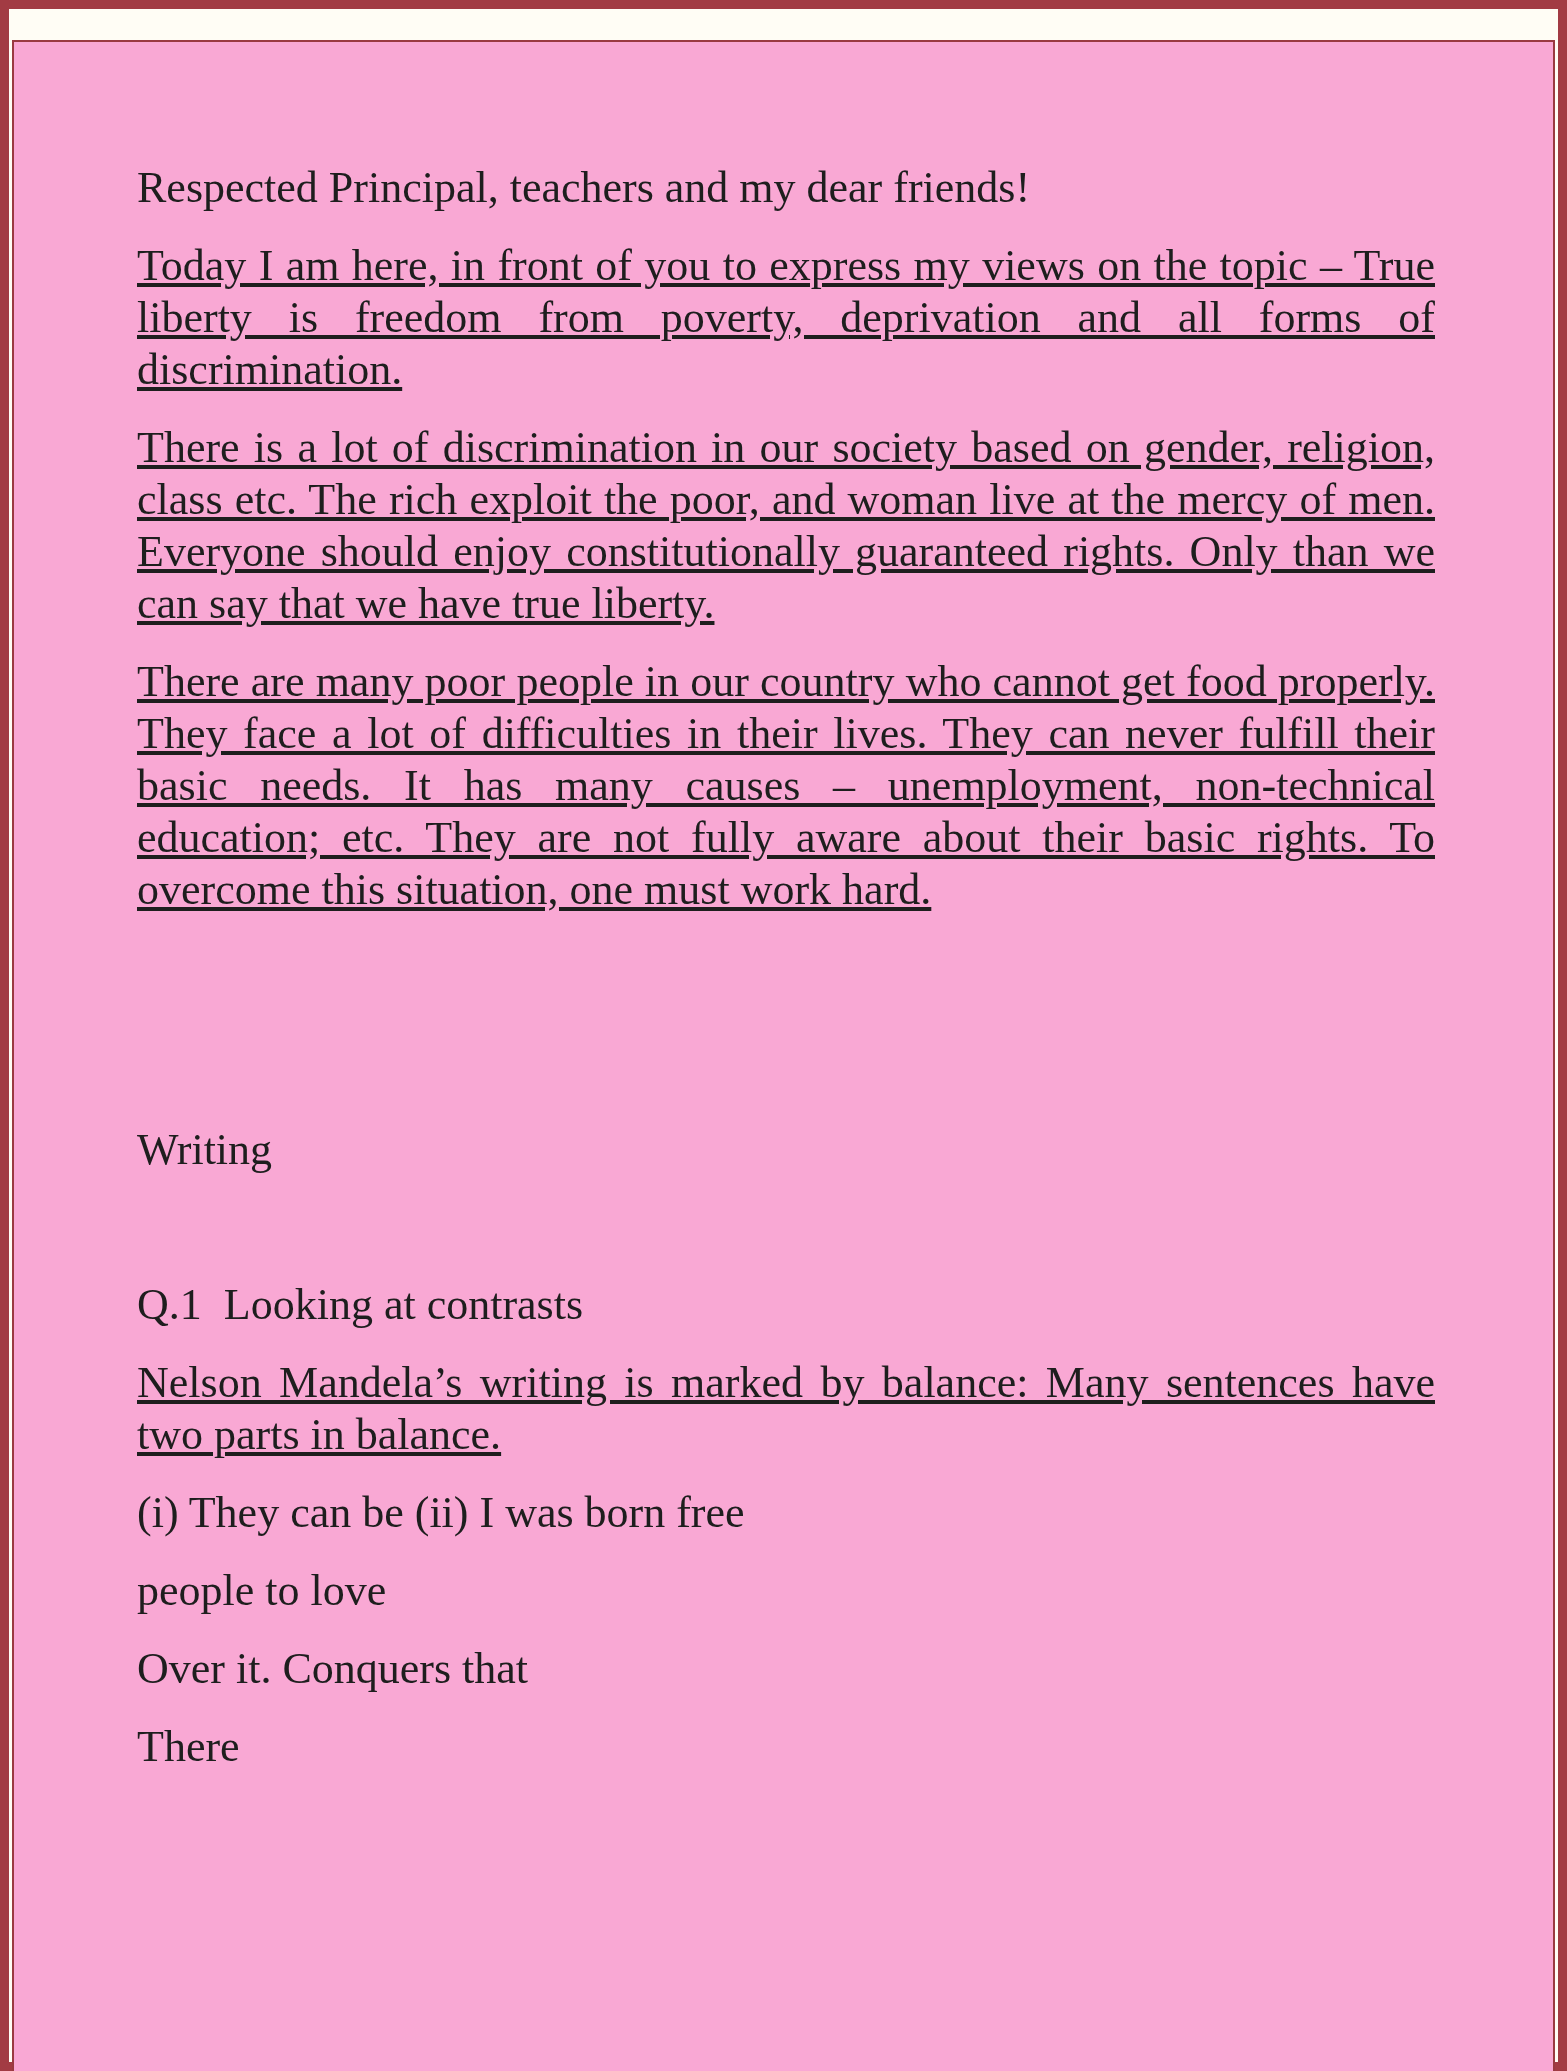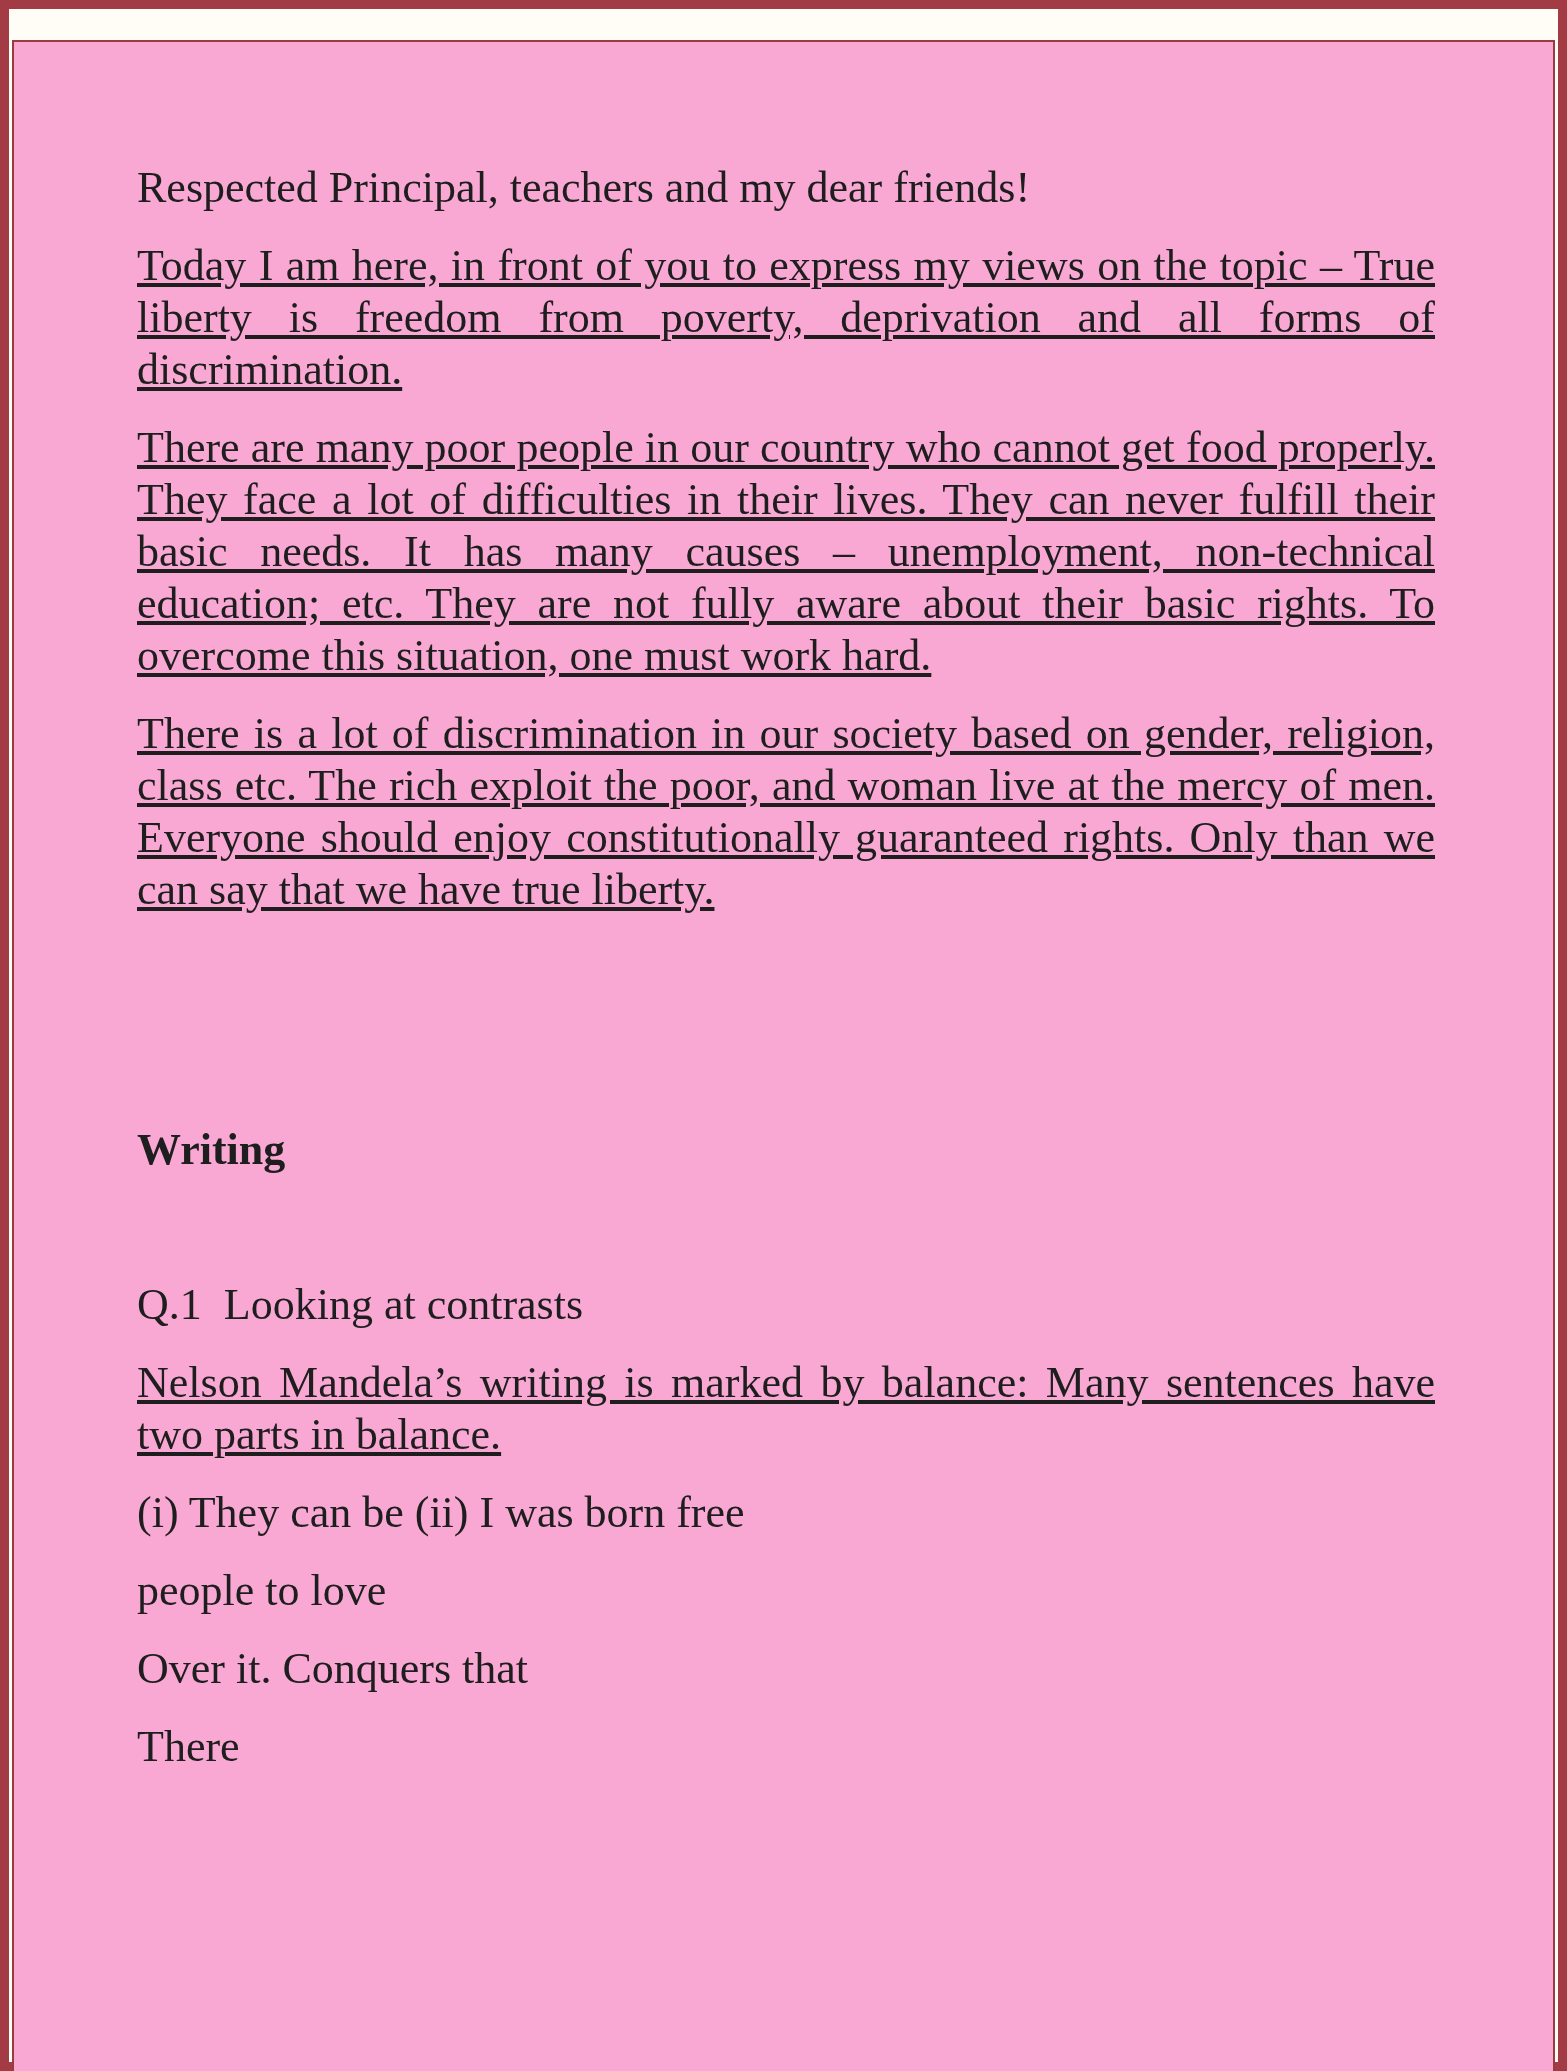--- a/index.html
+++ b/index.html
@@ -41,41 +41,41 @@
     font-family: "Liberation Serif", "DejaVu Serif", serif;
     font-size: 44px;
     line-height: 52px;
     color: #1e1e1e;
   }
   .j {
     text-align: justify;
     text-decoration: underline;
   }
   .heading {
-    font-weight: bold;
+    font-weight: normal;
     margin-top: 208px !important;
   }
   .q1 {
     margin-top: 103px !important;
   }
 </style>
 </head>
 <body>
 
 <div class="doc-frame">
   <div class="doc-gap">
     <div class="doc-page">
 
       <p>Respected Principal, teachers and my dear friends!</p>
 
       <p class="j">Today I am here, in front of you to express my views on the topic – True liberty is freedom from poverty, deprivation and all forms of discrimination.</p>
 
+      <p class="j">There is a lot of discrimination in our society based on gender, religion, class etc. The rich exploit the poor, and woman live at the mercy of men. Everyone should enjoy constitutionally guaranteed rights. Only than we can say that we have true liberty.</p>
+
       <p class="j">There are many poor people in our country who cannot get food properly. They face a lot of difficulties in their lives. They can never fulfill their basic needs. It has many causes – unemployment, non-technical education; etc. They are not fully aware about their basic rights. To overcome this situation, one must work hard.</p>
-
-      <p class="j">There is a lot of discrimination in our society based on gender, religion, class etc. The rich exploit the poor, and woman live at the mercy of men. Everyone should enjoy constitutionally guaranteed rights. Only than we can say that we have true liberty.</p>
 
       <p class="heading">Writing</p>
 
       <p class="q1">Q.1&nbsp; Looking at contrasts</p>
 
       <p class="j">Nelson Mandela’s writing is marked by balance: Many sentences have two parts in balance.</p>
 
 
       <p>(i) They can be (ii) I was born free</p>
 

